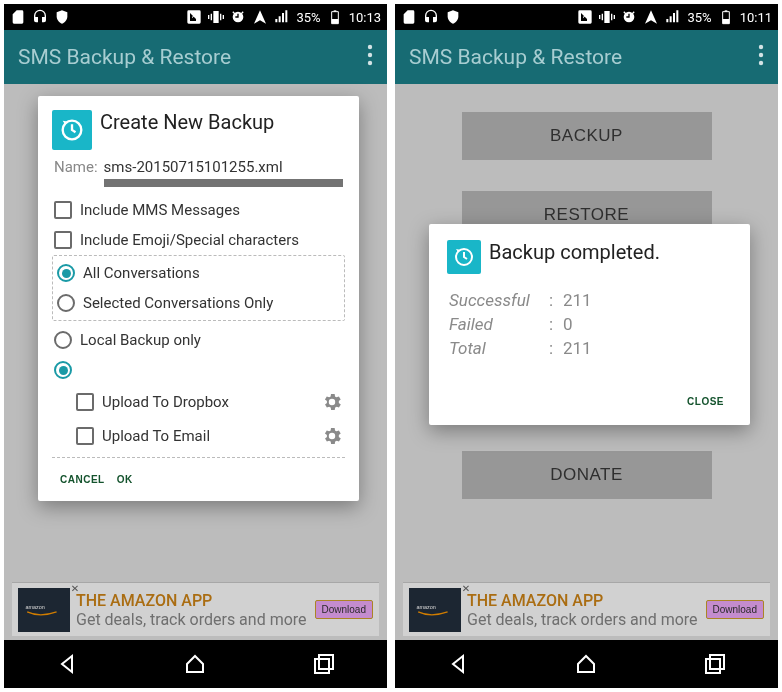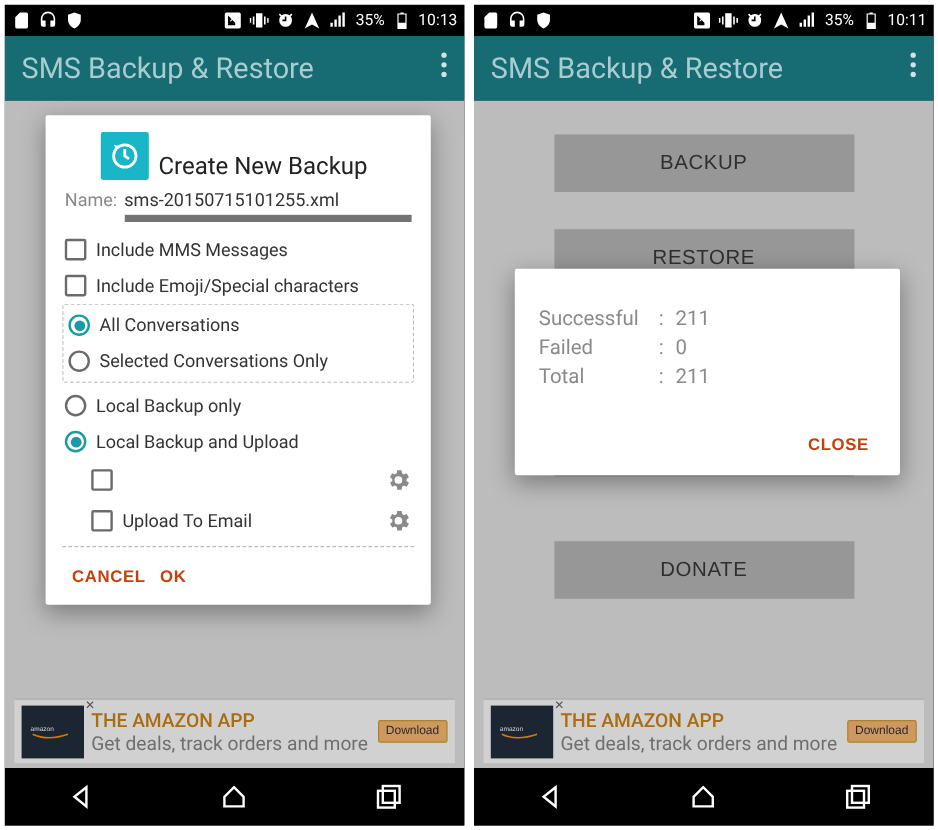--- a/index.html
+++ b/index.html
@@ -34,21 +34,21 @@
   .sb-ico { display: inline-flex; width: 16px; height: 16px; }
   .sb-ico svg { width: 100%; height: 100%; }
   
   .appbar {
     height: 54px;
     background: #176b73;
     color: #a7cdd1;
     display: flex;
     align-items: center;
     padding: 0 14px;
-    font-size: 24px;
+    font-size: 21px;
   }
   .appbar .menu { margin-left: auto; color: #d3e3e5; cursor: pointer; }
   .appbar .menu svg { width: 6px; height: 22px; }
   
   .screenbody {
     position: absolute;
     top: 80px; left:0; right:0; bottom: 48px;
     background: #e6e6e6;
   }
   .bigbtn {
@@ -78,21 +78,21 @@
   .ad .amazon-logo {
     width: 52px; height: 44px;
     background: #232f3e;
     display: flex; align-items: center; justify-content: center;
   }
   .ad .amazon-logo svg { width: 42px; }
   .ad-text { flex: 1; }
   .ad-title { color: #d08516; font-size: 16px; font-weight: 500; }
   .ad-sub { color: #888; font-size: 16px; }
   .ad-dl-btn {
-    background: #fdba74; border: 1px solid #d1a12e;
+    background: #f0abfc; border: 1px solid #d1a12e;
     font-size: 10px; padding: 3px 6px; border-radius: 2px;
     cursor: pointer; color: #333;
   }
   .ad-x {
     position: absolute; top: -2px; left: 56px;
     width: 14px; height: 14px; font-size: 10px;
     display:flex;align-items:center;justify-content:center;
     color:#666;
   }
   
@@ -116,34 +116,34 @@
   
   .dialog {
     position: absolute;
     left: 34px; right: 28px;
     background: #fff;
     border-radius: 2px;
     box-shadow: 0 6px 20px rgba(0,0,0,0.35);
     padding: 14px 14px 6px 14px;
   }
   .dialog1 { top: 92px; }
-  .dlg-header { display: flex; align-items: flex-end; gap: 8px; margin-bottom: 8px; margin-left: 32px; }
+  .dlg-header { display: flex; align-items: flex-start; gap: 8px; margin-bottom: 8px; }
   .dlg-title { font-size: 20px; color: #222; }
   .app-icon {
     width: 40px; height: 40px;
     background: #19b6c8;
     display: flex; align-items: center; justify-content: center;
     color: #fff; border-radius: 2px;
   }
   .app-icon.small { width: 34px; height: 34px; }
   .name-row { display:flex; align-items:baseline; gap:6px; margin: 4px 2px 8px 2px; }
   .name-label { color: #888; font-size: 15px; }
   .name-value {
     flex: 1; color: #333; font-size: 15px;
-    border-bottom: 6px solid #737373;
+    border-bottom: 8px solid #737373;
     padding-bottom: 3px;
   }
   .opt-row {
     display: flex; align-items: center;
     padding: 6px 2px;
     gap: 8px;
     color: #333;
     font-size: 15px;
   }
   .opt-row.sub { padding-left: 24px; }
@@ -177,30 +177,30 @@
     width: 22px; height: 22px;
     color: #8a8a8a;
   }
   .gear svg { width: 100%; height: 100%; }
   .dlg-actions {
     display: flex; justify-content: flex-start;
     margin-top: 4px; padding: 6px 2px 4px 2px;
   }
   .dlg-actions.right { justify-content: flex-end; }
   .dlg-btn {
-    color: #c2410c; font-weight: 600; font-size: 14px;
+    color: #14532d; font-weight: 600; font-size: 10px;
     background: none; border: none; cursor: pointer;
     letter-spacing: 0.5px;
     padding: 6px 6px;
   }
   
   .dialog2 { top: 220px; padding: 16px 18px 8px 18px; }
   .stats { margin: 14px 0 24px 2px; color: #8a8a8a; font-size: 17px; }
   .stat-row { display: flex; padding: 2px 0; }
-  .stat-key { width: 100px; }
+  .stat-key { width: 100px; font-style: italic; }
   .stat-colon { width: 14px; }
 </style>
 </head>
 <body>
 
 <div class="phone">
 
   <div class="statusbar">
     <div class="left">
       <span class="sb-ico">
@@ -317,24 +317,24 @@
         <span class="radio"></span>
         <span>Selected Conversations Only</span>
       </div>
     </div>
     <div class="opt-row">
       <span class="radio"></span>
       <span>Local Backup only</span>
     </div>
     <div class="opt-row">
       <span class="radio sel"></span>
-      <span>Local Backup and Upload</span>
     </div>
     <div class="opt-row sub">
       <span class="cbx"></span>
+      <span>Upload To Dropbox</span>
       <span class="gear"><svg viewBox="0 0 24 24">
             <path fill="currentColor" d="M19.4 13a7.5 7.5 0 0 0 .1-1 7.5 7.5 0 0 0-.1-1l2.1-1.6-2-3.5-2.5 1a7.4 7.4 0 0 0-1.7-1l-.4-2.7h-4l-.4 2.7a7.4 7.4 0 0 0-1.7 1l-2.5-1-2 3.5L6.5 11a7.5 7.5 0 0 0-.1 1 7.5 7.5 0 0 0 .1 1l-2.1 1.6 2 3.5 2.5-1a7.4 7.4 0 0 0 1.7 1l.4 2.7h4l.4-2.7a7.4 7.4 0 0 0 1.7-1l2.5 1 2-3.5zM12 15.5A3.5 3.5 0 1 1 15.5 12 3.5 3.5 0 0 1 12 15.5z"></path>
           </svg></span>
     </div>
     <div class="opt-row sub">
       <span class="cbx"></span>
       <span>Upload To Email</span>
       <span class="gear"><svg viewBox="0 0 24 24">
             <path fill="currentColor" d="M19.4 13a7.5 7.5 0 0 0 .1-1 7.5 7.5 0 0 0-.1-1l2.1-1.6-2-3.5-2.5 1a7.4 7.4 0 0 0-1.7-1l-.4-2.7h-4l-.4 2.7a7.4 7.4 0 0 0-1.7 1l-2.5-1-2 3.5L6.5 11a7.5 7.5 0 0 0-.1 1 7.5 7.5 0 0 0 .1 1l-2.1 1.6 2 3.5 2.5-1a7.4 7.4 0 0 0 1.7 1l.4 2.7h4l.4-2.7a7.4 7.4 0 0 0 1.7-1l2.5 1 2-3.5zM12 15.5A3.5 3.5 0 1 1 15.5 12 3.5 3.5 0 0 1 12 15.5z"></path>
           </svg></span>
@@ -440,20 +440,30 @@
       <span class="ad-x">✕</span>
       <div class="ad-text">
         <div class="ad-title">THE AMAZON APP</div>
         <div class="ad-sub">Get deals, track orders and more</div>
       </div>
       <button class="ad-dl-btn">Download</button>
     </div>
   </div>
   <div class="scrim"></div>
   <div class="dialog dialog2">
+    <div class="dlg-header">
+      <div class="app-icon small">
+        <svg viewBox="0 0 24 24" width="24" height="24">
+            <circle cx="12" cy="12" r="8" fill="none" stroke="#fff" stroke-width="2"></circle>
+            <path d="M12 7v5l3 2" stroke="#fff" stroke-width="2" fill="none"></path>
+            <path d="M4 4l2 3 3-2" fill="#fff"></path>
+          </svg>
+      </div>
+      <div class="dlg-title">Backup completed.</div>
+    </div>
     <div class="stats">
       <div class="stat-row">
         <span class="stat-key">Successful</span>
         <span class="stat-colon">:</span>
         <span>211</span>
       </div>
       <div class="stat-row">
         <span class="stat-key">Failed</span>
         <span class="stat-colon">:</span>
         <span>0</span>

